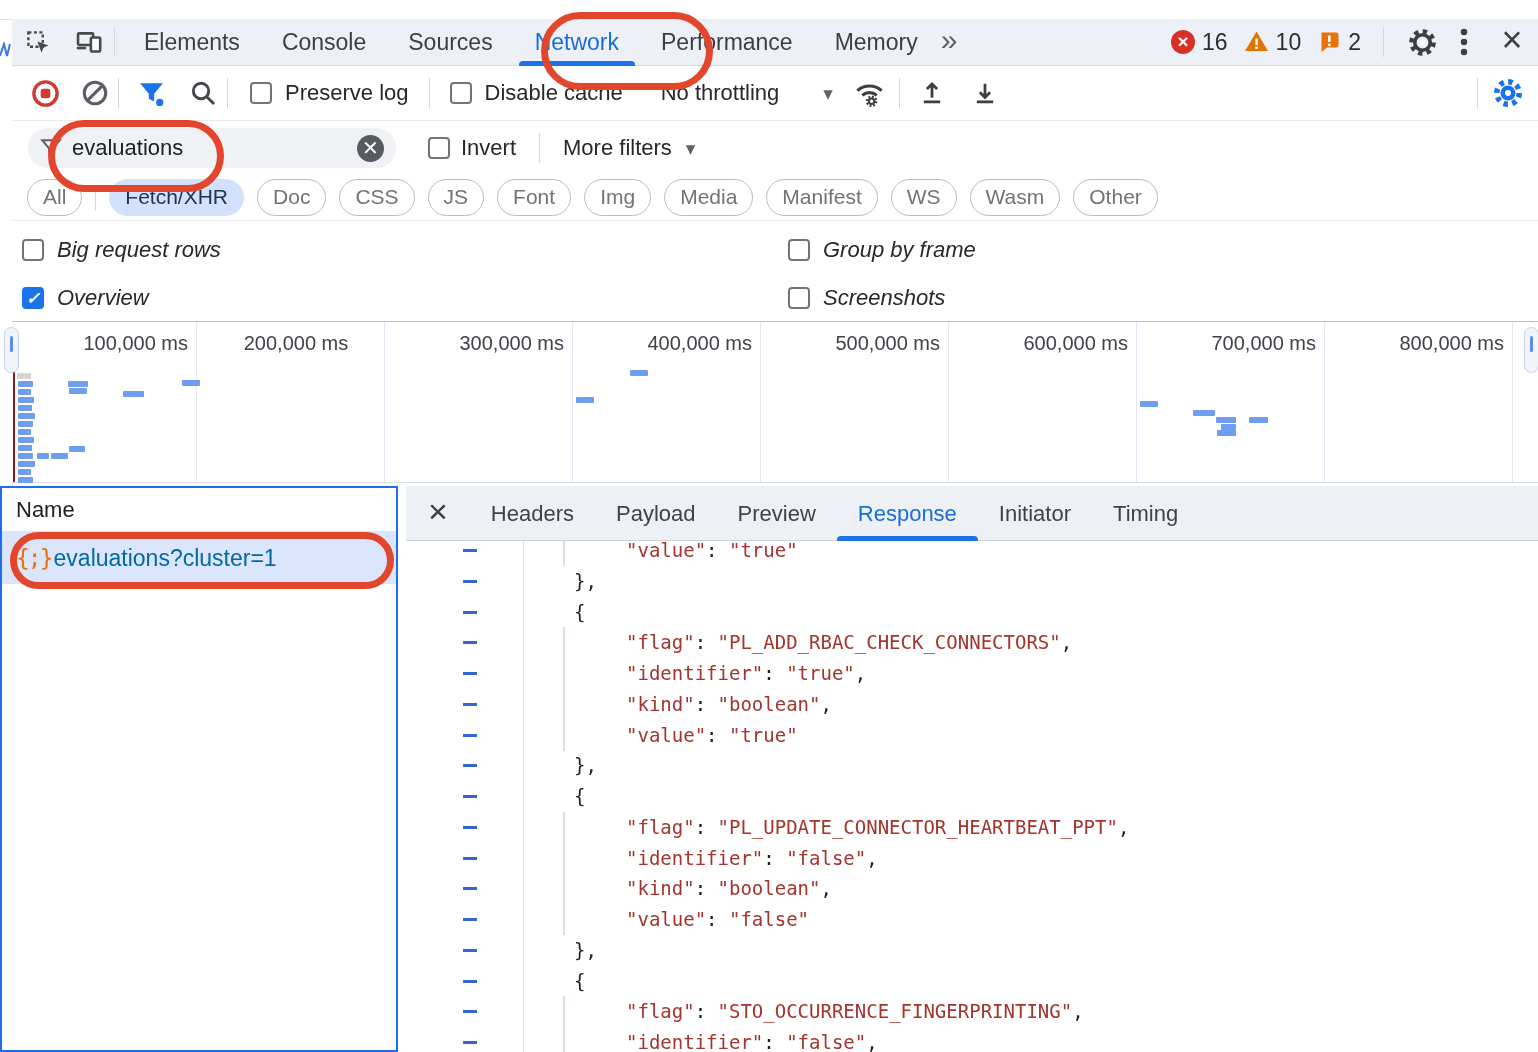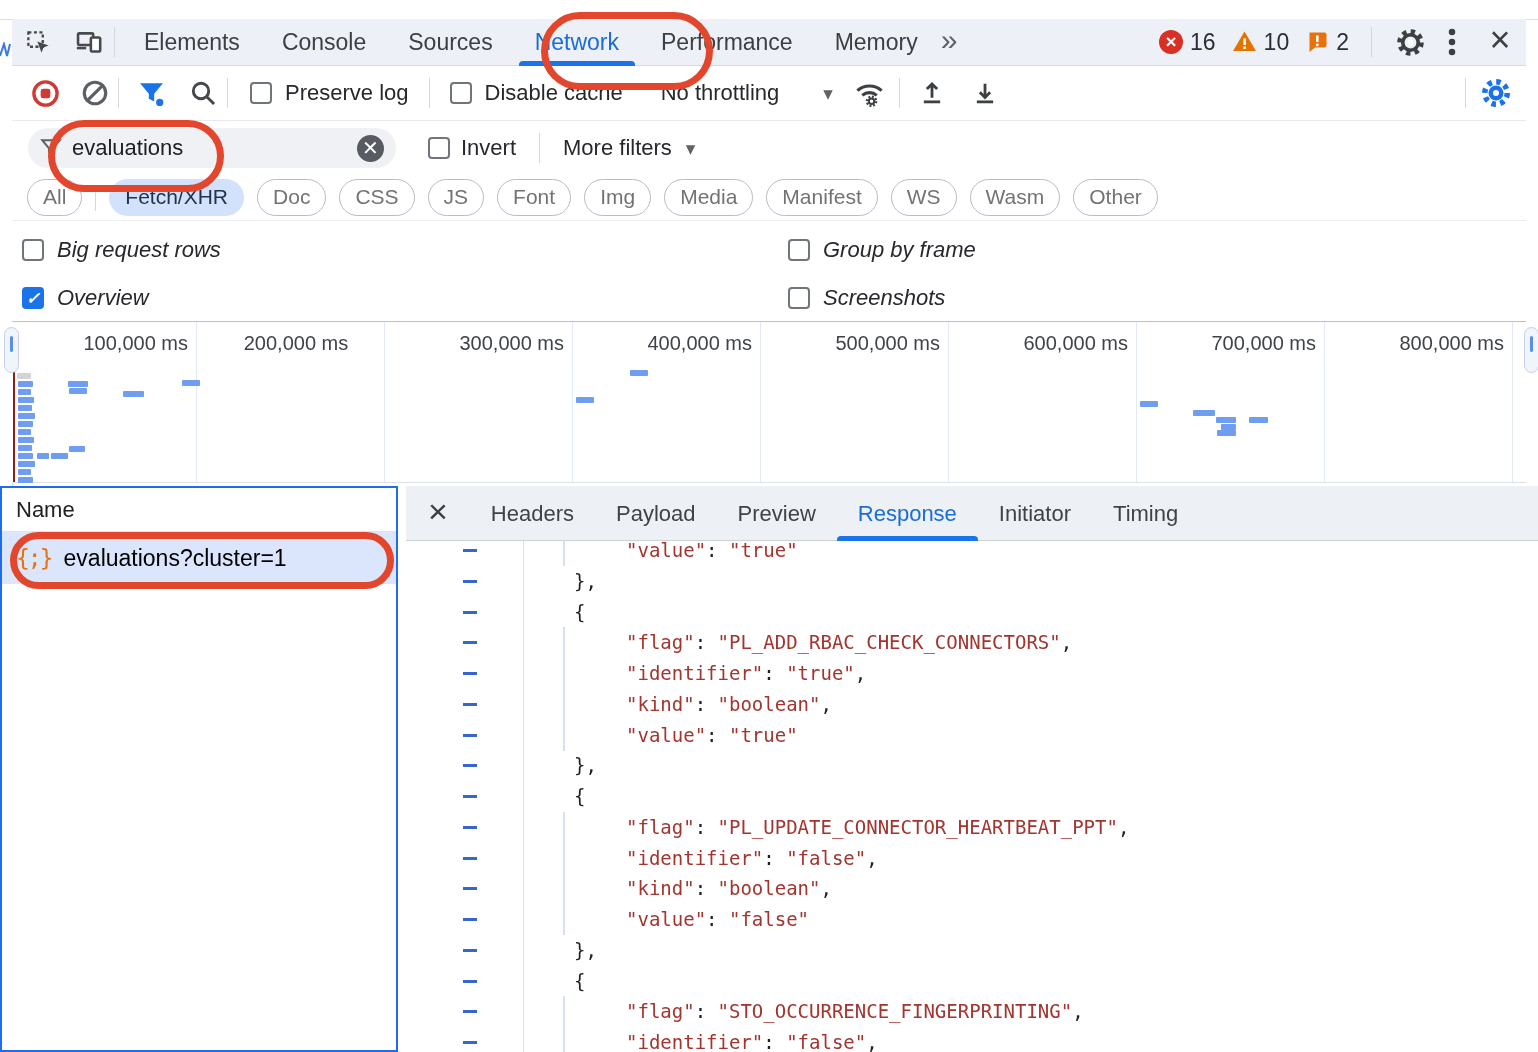--- a/index.html
+++ b/index.html
@@ -3,21 +3,21 @@
 <meta charset="utf-8">
 <style>
   * { box-sizing: border-box; margin: 0; padding: 0; }
   body { margin: 0; background: #ffffff; }
   #root {
     position: relative; width: 1538px; height: 1052px;
     overflow: hidden; background: #ffffff;
     font-family: "Liberation Sans", sans-serif; color: #202124;
   }
   .abs { position: absolute; }
-  .row { position: absolute; left: 12px; right: 12px; background: #fff; }
+  .row { position: absolute; left: 12px; right: 0; background: #fff; }
   .vdiv { width: 1px; height: 30px; background: #d4d8de; align-self: center; }
   .icon-btn { display: flex; align-items: center; justify-content: center; color: #47494d; }
   svg { display: block; }
 
   
   #main-bar { top: 19px; height: 47px; background: #edf0f6; border-bottom: 1px solid #d6dae2;
     display: flex; align-items: center; gap: 0; }
   .main-tab { position: relative; font-size: 23px; color: #3c4043; padding: 0 2px; margin: 0 19px;
     height: 47px; line-height: 47px; white-space: nowrap; cursor: default; }
   .main-tab.selected { color: #1a6dd8; }
@@ -61,21 +61,21 @@
   .grip { position: absolute; top: 5px; width: 15px; height: 46px; border-radius: 8px; background: #f0f4fb; border: 1px solid #c6d0e6; }
   .grip-dash { position: absolute; left: 5px; top: 8px; width: 3px; height: 16px; background: #5c8cee; border-radius: 2px; }
 
   
   #name-panel { position: absolute; left: 0; top: 486px; width: 398px; bottom: 0; background: #fff;
     border: 2.5px solid #1f6cec; }
   #name-header { height: 44px; border-bottom: 1px solid #dee3ec; display: flex; align-items: center;
     padding-left: 14px; font-size: 22px; color: #202124; }
   #request-row { height: 52px; background: #dbe6fc; display: flex; align-items: center; padding-left: 14px; }
   #json-icon { font-family: "DejaVu Sans Mono", monospace; font-size: 23px; color: #e8710a; letter-spacing: -2px; }
-  #request-label { font-size: 23px; color: #000000; margin-left: 12px; white-space: nowrap; }
+  #request-label { font-size: 23px; color: #0369a1; margin-left: 2px; white-space: nowrap; }
 
   #detail-pane { position: absolute; left: 406px; top: 486px; right: 0; bottom: 0; background: #fff; }
   #detail-tabs { height: 55px; background: #edf0f5; border-bottom: 1px solid #cfd1d5;
     display: flex; align-items: center; }
   #detail-close { font-size: 34px; color: #3c4043; margin: 0 22px 4px 22px; line-height: 1; }
   .detail-tab { position: relative; height: 55px; line-height: 55px; font-size: 22px; color: #3f4347;
     margin: 0 21px; white-space: nowrap; }
   .detail-tab.selected { color: #1a6dd8; }
   .detail-tab.selected::after { content: ""; position: absolute; left: -21px; right: -21px; bottom: 0;
     height: 5px; border-radius: 4px 4px 0 0; background: #1a73e8; }

